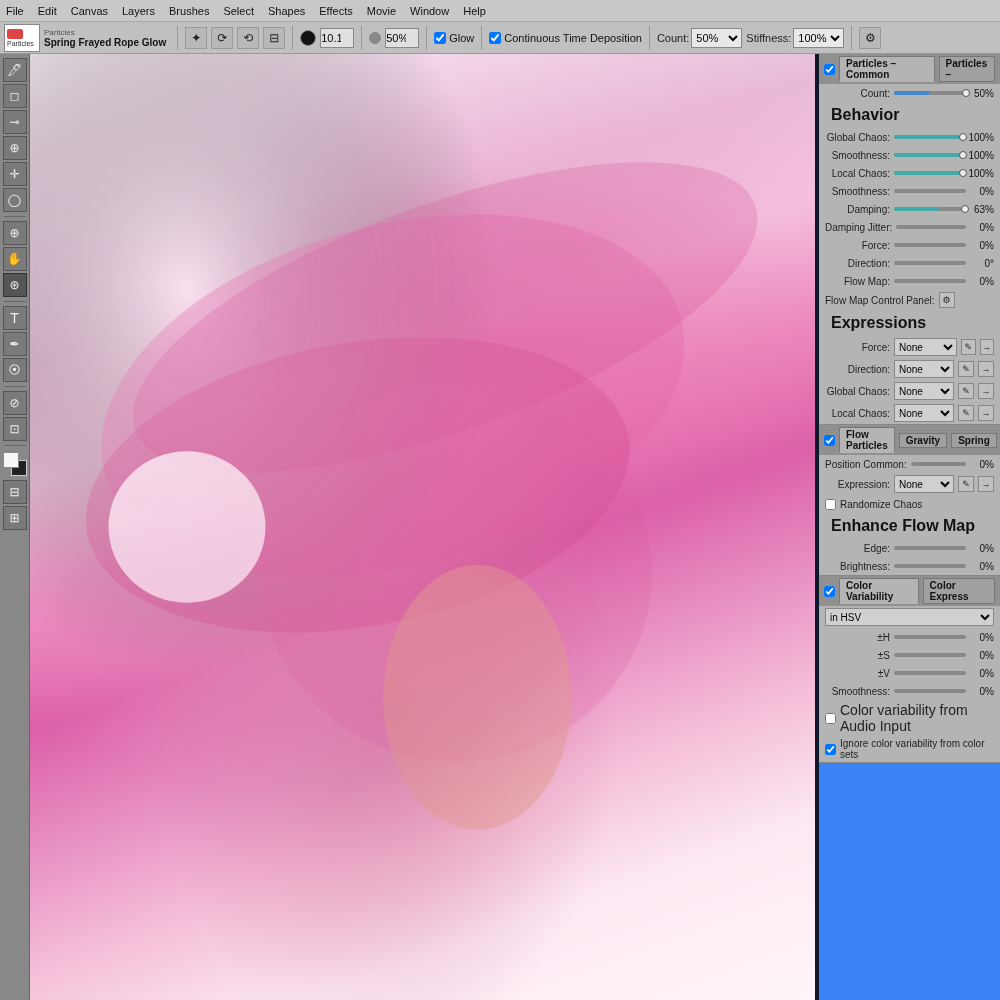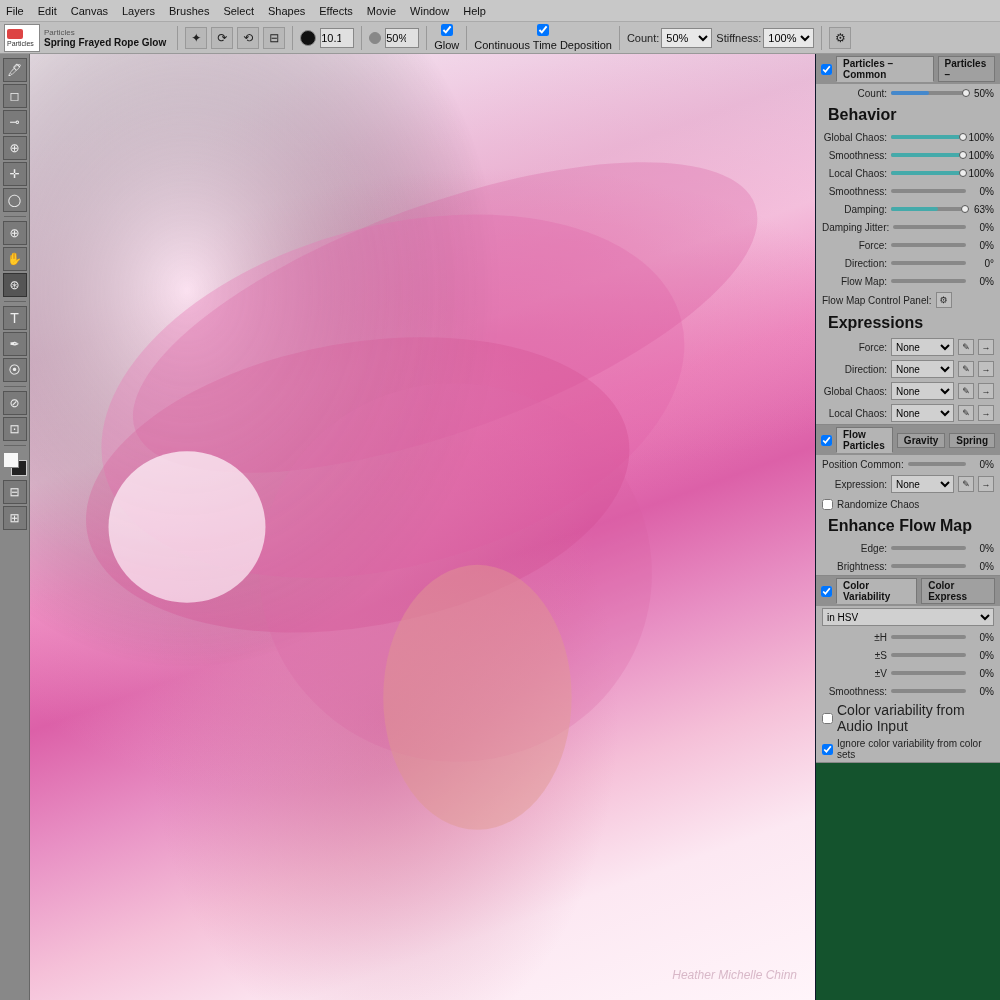--- a/index.html
+++ b/index.html
@@ -89,21 +89,20 @@
       font-size: 11px;
       text-align: right;
       padding-right: 12px;
     }
     .checkbox-label {
       display: flex;
       align-items: center;
       gap: 3px;
       font-size: 11px;
       color: #111;
-      flex-direction: column;
     }
     .checkbox-label input[type=checkbox] {
       width: 12px;
       height: 12px;
     }
     .count-box {
       display: flex;
       align-items: center;
       gap: 2px;
     }
@@ -180,22 +179,22 @@
         radial-gradient(ellipse 80% 30% at 60% 30%, rgba(220,80,150,0.4) 0%, transparent 60%),
         radial-gradient(ellipse 50% 60% at 45% 70%, rgba(200,100,140,0.5) 0%, transparent 60%),
         radial-gradient(ellipse 70% 50% at 20% 30%, rgba(255,220,235,0.7) 0%, transparent 50%),
         radial-gradient(ellipse 90% 40% at 70% 20%, rgba(240,160,200,0.5) 0%, transparent 60%),
         linear-gradient(160deg, #f8edf5 0%, #f0d5e8 15%, #e8bcd8 25%, #f5c8e2 35%, #ee88c0 45%, #dc60a8 55%, #e890c4 65%, #f5c0d8 75%, #fce8f2 85%, #fff5fa 100%);
     }
 
     
     #right-panel {
       width: 185px;
-      background: #14532d;
-      border-left: 1px solid #0f172a;
+      background: #3b82f6;
+      border-left: 4px solid #0f172a;
       overflow-y: auto;
       display: flex;
       flex-direction: column;
     }
     .panel-section {
       border-bottom: 1px solid #888;
       background: #b4b4b4;
     }
     .panel-header {
       background: #909090;
@@ -434,21 +433,20 @@
 
       <ellipse cx="45%" cy="35%" rx="38%" ry="18%" fill="#e060a8" opacity="0.4" transform="rotate(-15,400,300)"></ellipse>
       <ellipse cx="50%" cy="28%" rx="42%" ry="12%" fill="#d04090" opacity="0.3" transform="rotate(-20,400,200)"></ellipse>
       <ellipse cx="40%" cy="45%" rx="35%" ry="15%" fill="#cc3880" opacity="0.35" transform="rotate(-10,350,350)"></ellipse>
       <ellipse cx="55%" cy="55%" rx="25%" ry="20%" fill="#d85ca0" opacity="0.3" transform="rotate(5,450,450)"></ellipse>
 
       <ellipse cx="57%" cy="68%" rx="12%" ry="14%" fill="#e09888" opacity="0.6"></ellipse>
 
       <ellipse cx="20%" cy="50%" rx="10%" ry="8%" fill="rgba(255,255,255,0.8)"></ellipse>
     </svg>
-    <div class="watermark" style="position:absolute;bottom:10px;right:10px;">Heather Michelle Chinn</div>
   </div>
 
   <div id="right-panel">
 
     <div class="panel-section">
       <div class="panel-header">
         <input type="checkbox" checked="" class="panel-checkbox" style="">
         <span class="tab active">Particles – Common</span>
         <span class="tab">Particles –</span>
       </div>

